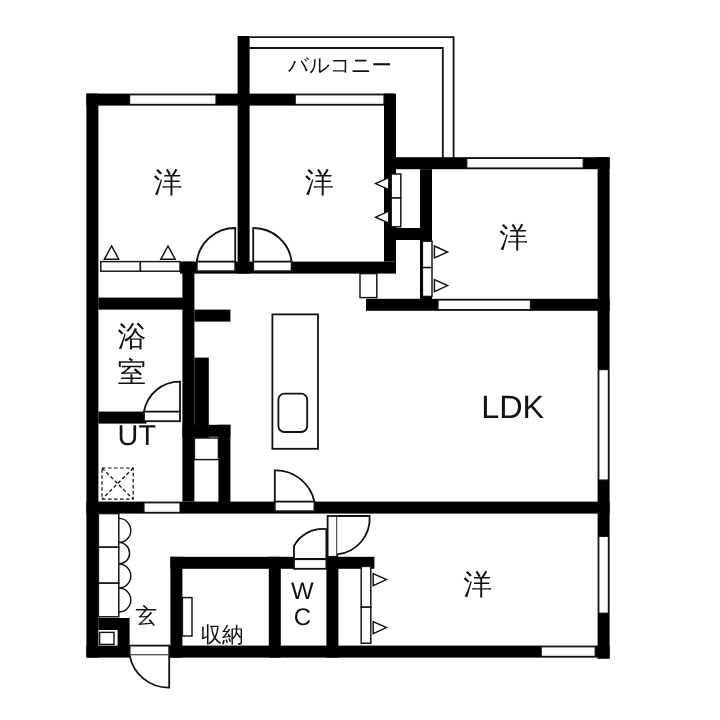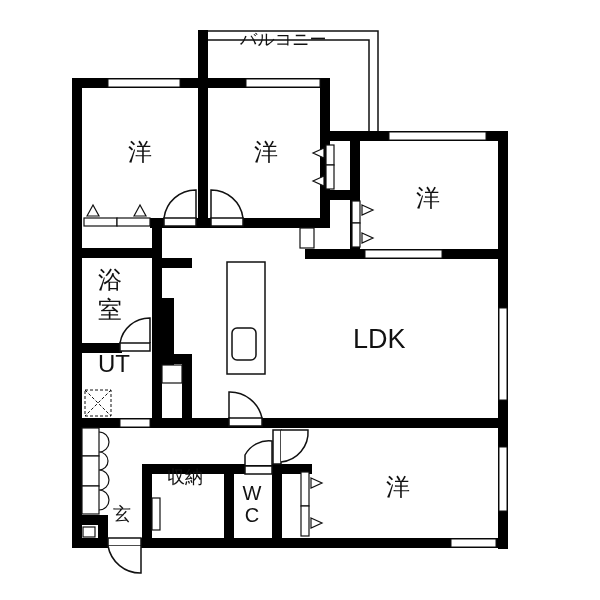--- a/index.html
+++ b/index.html
@@ -1,20 +1,20 @@
 <!DOCTYPE html>
 <html><head>
 <meta charset="utf-8">
 <style>
   html, body { margin:0; padding:0; background:#ffffff; }
   body { width:600px; height:600px; position:relative; overflow:hidden; font-family:"DejaVu Sans", sans-serif; }
   svg { position:absolute; left:0; top:0; }
   .lbl { position:absolute; color:#111; font-family:"DejaVu Sans", sans-serif; white-space:nowrap; line-height:1; }
   .room-jp { font-size:24px; }
-  .ldk { font-size:27px; font-family:"Liberation Sans", sans-serif; }
+  .ldk { font-size:27px; font-family:"Liberation Sans", sans-serif;margin-left:48px; }
   .ut { font-size:24px; font-family:"Liberation Sans", sans-serif; }
   .small { font-size:18px; }
   .wc { font-size:20px; font-family:"Liberation Sans", sans-serif; text-align:center; line-height:22px; }
   .balc { font-size:17px; }
 </style>
 </head>
 <body>
 
 <svg width="600" height="600" viewBox="0 0 600 600">
   <g fill="#000">
@@ -141,27 +141,27 @@
     <path d="M99,432 A9,9 0 0 1 99,452 A9,9 0 0 1 99,470 A9,9 0 0 1 99,490 A9,9 0 0 1 99,510"></path>
   </g>
 
   <g fill="none" stroke="#111" stroke-width="1" stroke-dasharray="3,2">
     <rect x="85" y="390" width="26" height="26"></rect>
     <line x1="85" y1="390" x2="111" y2="416"></line>
     <line x1="111" y1="390" x2="85" y2="416"></line>
   </g>
 </svg>
 
-<div class="lbl balc" style="left:240px;top:31px;">バルコニー</div>
+<div class="lbl balc" style="left:240px;top:47px;">バルコニー</div>
 <div class="lbl room-jp" style="left:128px;top:140px;">洋</div>
 <div class="lbl room-jp" style="left:254px;top:140px;">洋</div>
 <div class="lbl room-jp" style="left:416px;top:186px;">洋</div>
 <div class="lbl room-jp" style="left:386px;top:475px;">洋</div>
 <div class="lbl room-jp" style="left:98px;top:268px;">浴</div>
 <div class="lbl room-jp" style="left:98px;top:298px;">室</div>
 <div class="lbl ut" style="left:98px;top:352px;">UT</div>
 <div class="lbl ldk" style="left:353px;top:326px;">LDK</div>
-<div class="lbl small" style="left:167px;top:468px;">収納</div>
+<div class="lbl small" style="left:167px;top:521px;">収納</div>
 <div class="lbl wc" style="left:239px;top:482px;width:26px;">
   <div>W</div>
   <div>C</div>
 </div>
 <div class="lbl small" style="left:113px;top:505px;">玄</div>
 
 </body></html>

